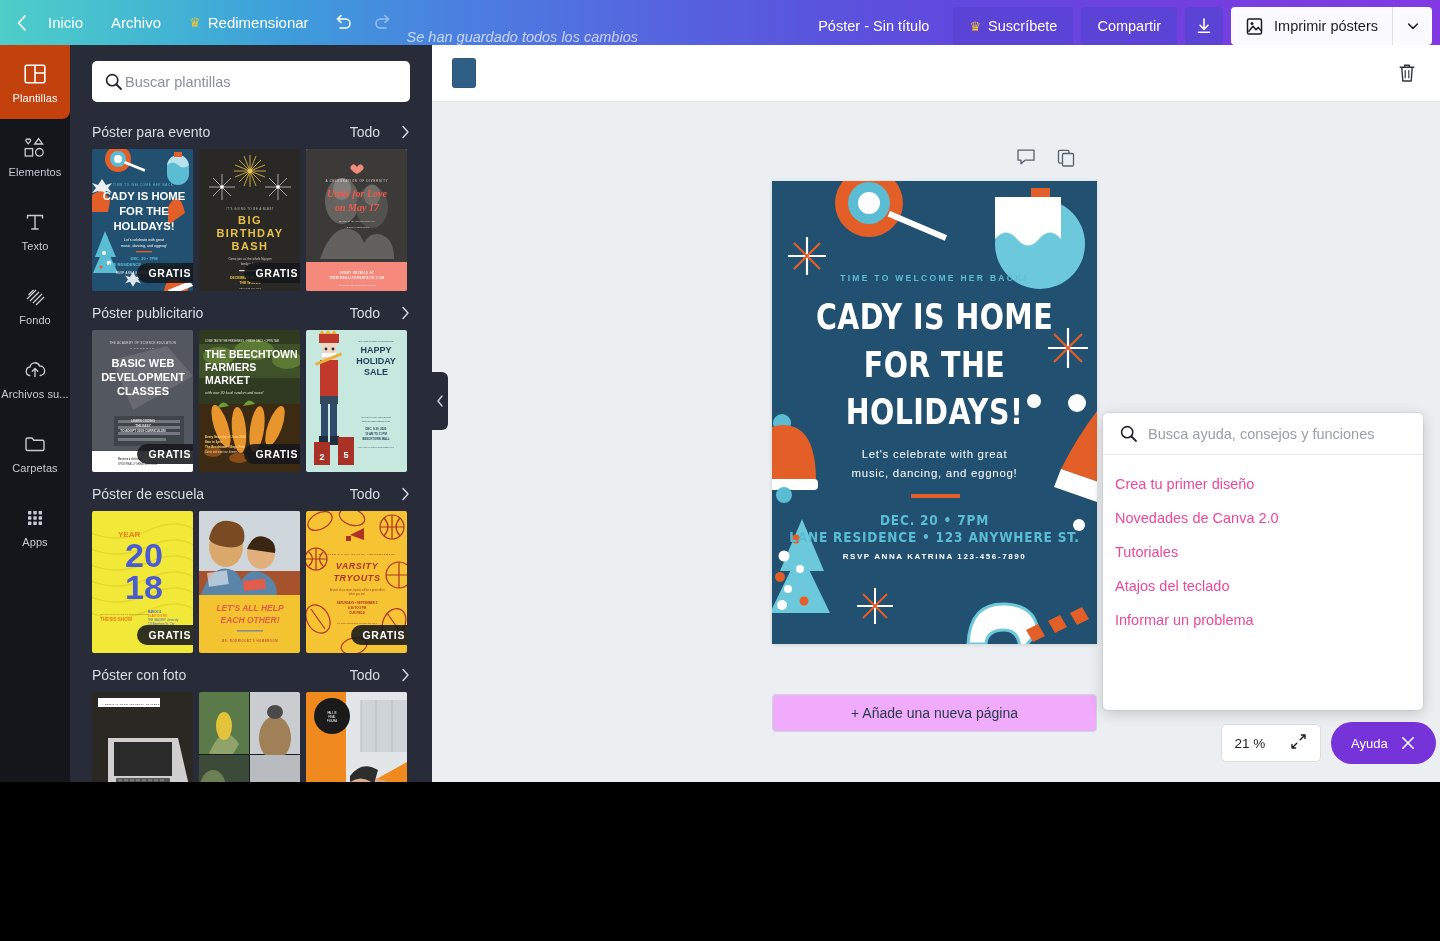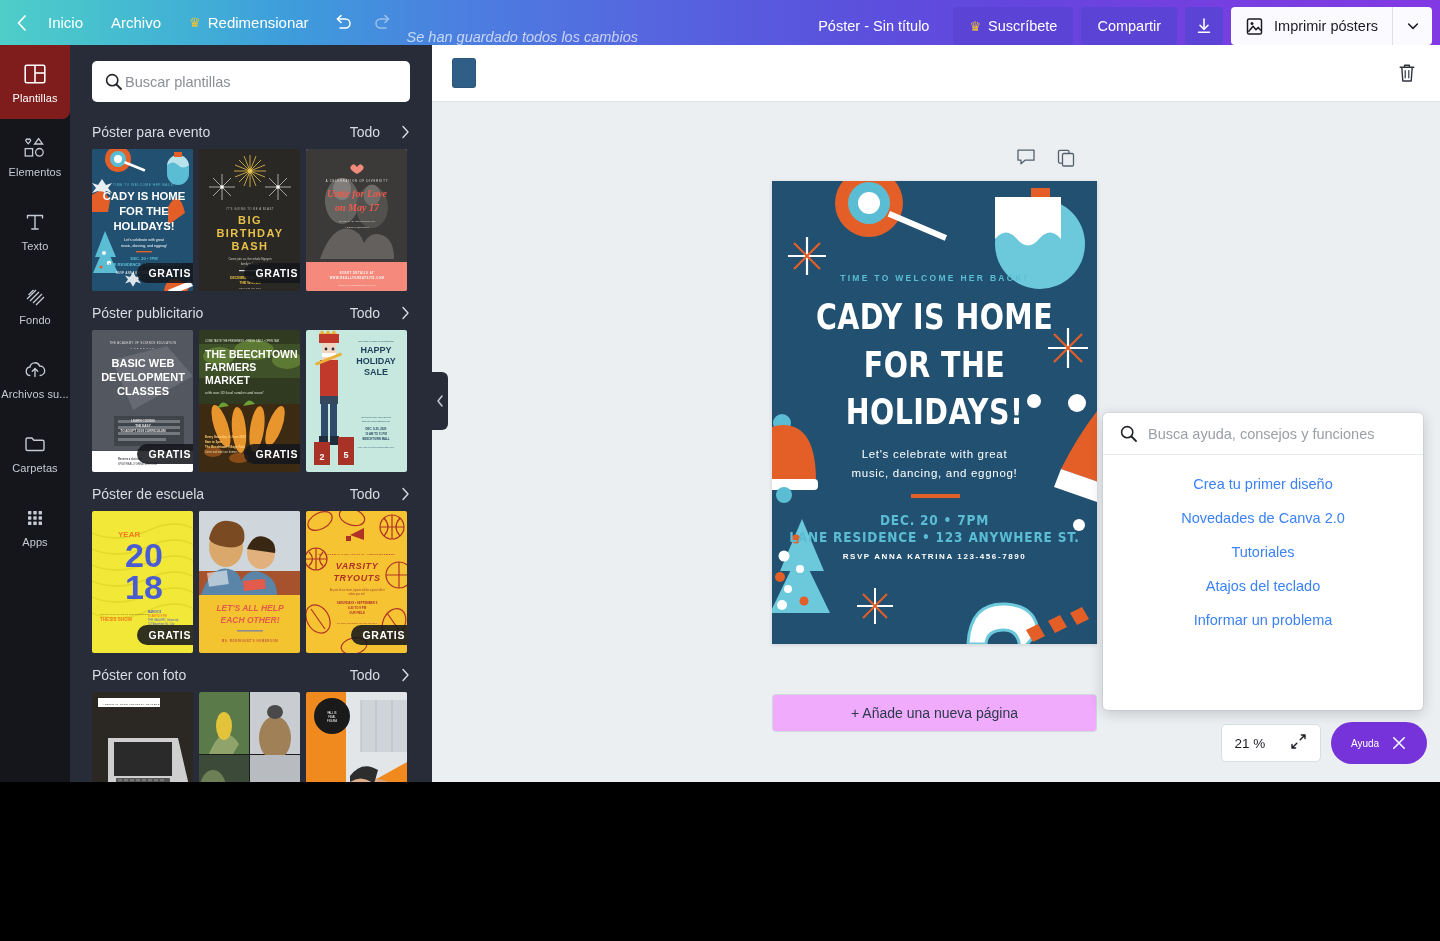--- a/index.html
+++ b/index.html
@@ -77,21 +77,21 @@
   
   .rail {
     position: absolute; left: 0; top: 45px; width: 70px; height: 737px;
     background: #14161c; z-index: 30;
   }
   .rail-item {
     width: 70px; height: 74px; display: flex; flex-direction: column;
     align-items: center; justify-content: center; gap: 6px;
     color: #c6cad2; cursor: pointer; position: relative;
   }
-  .rail-item.active { background: #7f1d1d; color: #fff; border-radius: 0 0 8px 0; }
+  .rail-item.active { background: #c2410c; color: #fff; border-radius: 0 0 8px 0; }
   .rail-label { font-size: 11px; line-height: 1; letter-spacing: .1px; }
   .rail-ico { width: 26px; height: 26px; display:flex; align-items:center; justify-content:center; }
 
   
   .panel {
     position: absolute; left: 70px; top: 45px; width: 362px; height: 737px;
     background: #272c38; z-index: 20; overflow: hidden;
   }
   .panel-search-wrap { padding: 16px 22px 8px 22px; }
   .searchbox {
@@ -207,36 +207,36 @@
     height: 42px; display: flex; align-items: center; gap: 10px;
     padding: 0 16px; border-bottom: 1px solid #e7eaec;
   }
   .help-search input {
     border: none; outline: none; flex: 1; font-size: 14.5px;
     font-family: inherit; color: #23252b; background: transparent;
   }
   .help-search input::placeholder { color: #9aa0a6; }
   .help-list { padding: 12px 0; }
   .help-item {
-    padding: 9px 12px; font-size: 14.5px; color: #3b82f6; cursor: pointer; text-align: center;
+    padding: 9px 12px; font-size: 14.5px; color: #ec4899; cursor: pointer;
   }
 
   .zoomctl {
     position: absolute; left: 789px; top: 679px; width: 100px; height: 38px;
     background: #fff; border: 1px solid #d8dfe3; border-radius: 5px;
     display: flex; align-items: center; justify-content: space-around;
     z-index: 55; font-size: 13.5px; color: #1b1c22;
   }
   .zoom-val { cursor: pointer; }
   .zoom-exp { cursor: pointer; color: #2b2d33; }
   .ayuda {
     position: absolute; left: 899px; top: 677px; height: 42px;
     background: #7533d9; color: #fff; border: none; border-radius: 21px;
     padding: 0 20px; display: flex; align-items: center; gap: 12px;
-    font-size: 10px; cursor: pointer; font-family: inherit; z-index: 55;
+    font-size: 13px; cursor: pointer; font-family: inherit; z-index: 55;
   }
 </style>
 </head>
 <body>
 
 <div class="app">
 
   <div class="topbar">
     <div class="tb-back">
       <svg width="13" height="20" viewBox="0 0 13 20" fill="none">

